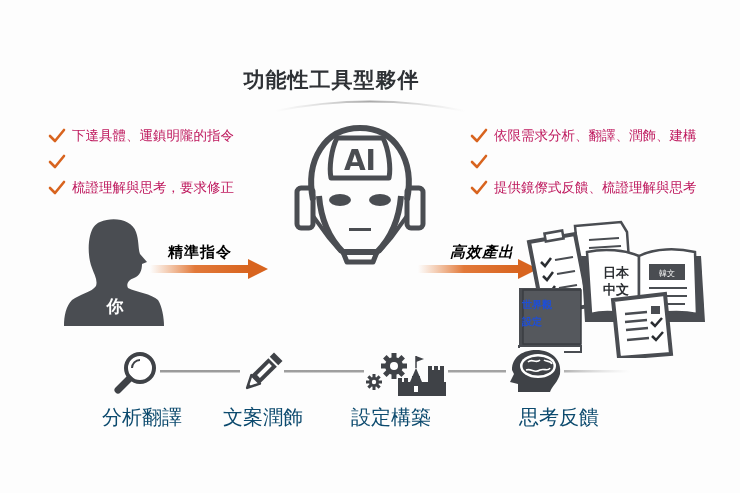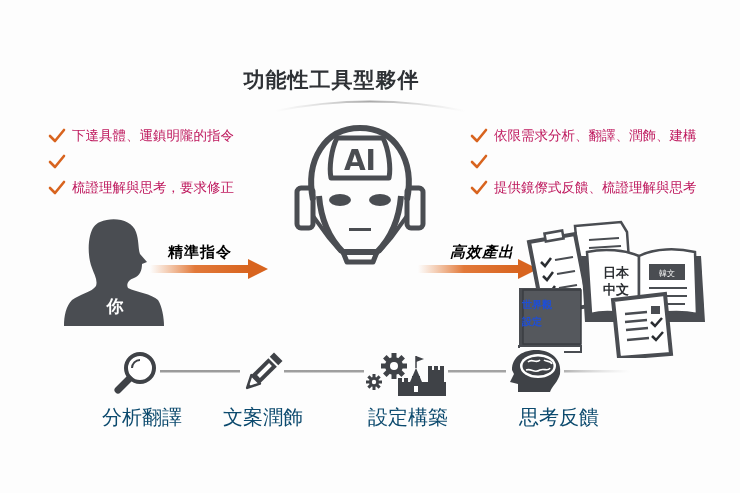--- a/index.html
+++ b/index.html
@@ -278,21 +278,21 @@
       <rect x="64" y="18" width="16" height="14"></rect>
       <rect x="64" y="14" width="4" height="5"></rect>
       <rect x="70" y="14" width="4" height="5"></rect>
       <rect x="76" y="14" width="4" height="5"></rect>
       <rect x="34" y="26" width="4" height="5"></rect>
       <rect x="40" y="26" width="4" height="5"></rect>
       <rect x="50" y="34" width="4" height="6" fill="#fff"></rect>
     </g>
   </svg>
 </div>
-<div class="abs step-label" style="left:363px; top:404px;">設定構築</div>
+<div class="abs step-label" style="left:346px; top:404px;">設定構築</div>
 
 <div class="abs" style="left:506px; top:348px; width:58px; height:48px; background:#fdfdfd;">
   <svg width="58" height="48" viewBox="0 0 58 48">
     <path d="M12 44 L12 36 L4 34 L8 26 L6 22 C6 8 18 2 30 2 C46 2 56 12 54 26 C52 34 46 38 44 44 Z" fill="#3f4247"></path>
     <ellipse cx="32" cy="18" rx="18" ry="12" fill="#fff"></ellipse>
     <ellipse cx="32" cy="18" rx="15.5" ry="9.5" fill="#3f4247"></ellipse>
     <path d="M22 14 C26 10 30 16 34 12 M20 22 C26 20 28 26 34 22 C38 20 42 24 44 20 M38 12 C40 14 44 12 46 16" stroke="#fff" stroke-width="1.6" fill="none"></path>
   </svg>
 </div>
 <div class="abs step-label" style="left:514px; top:404px;">思考反饋</div>

